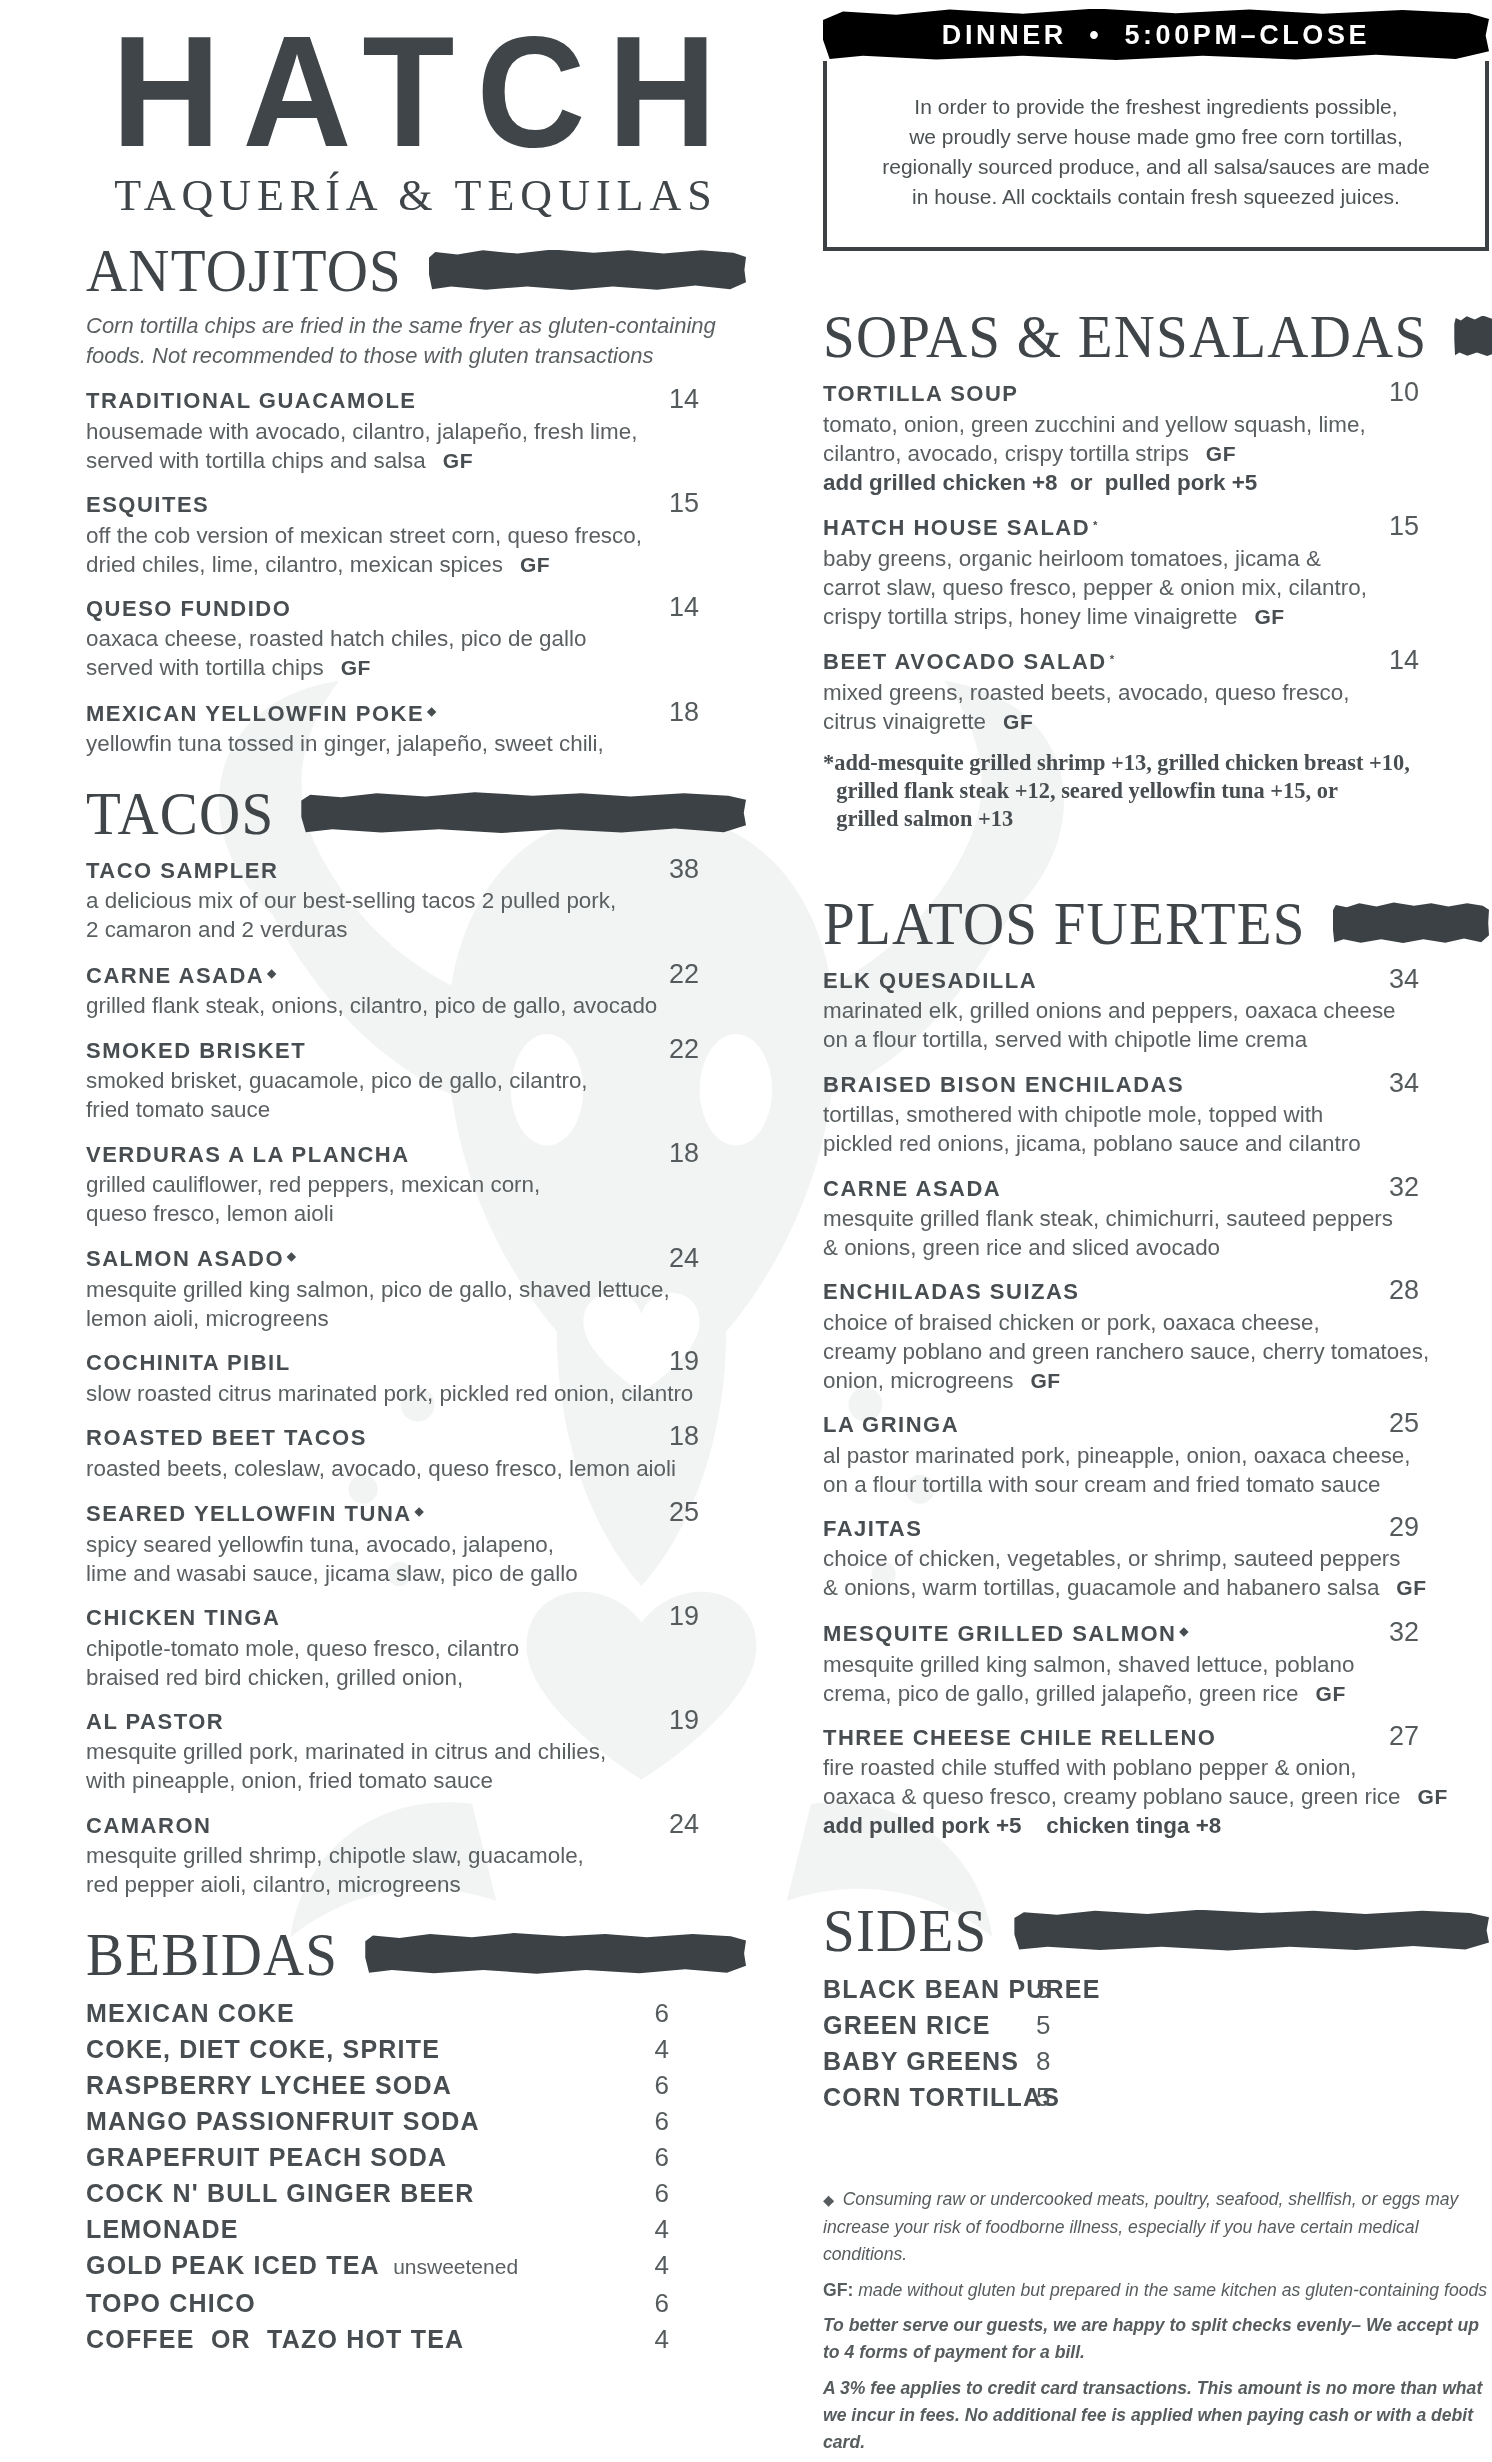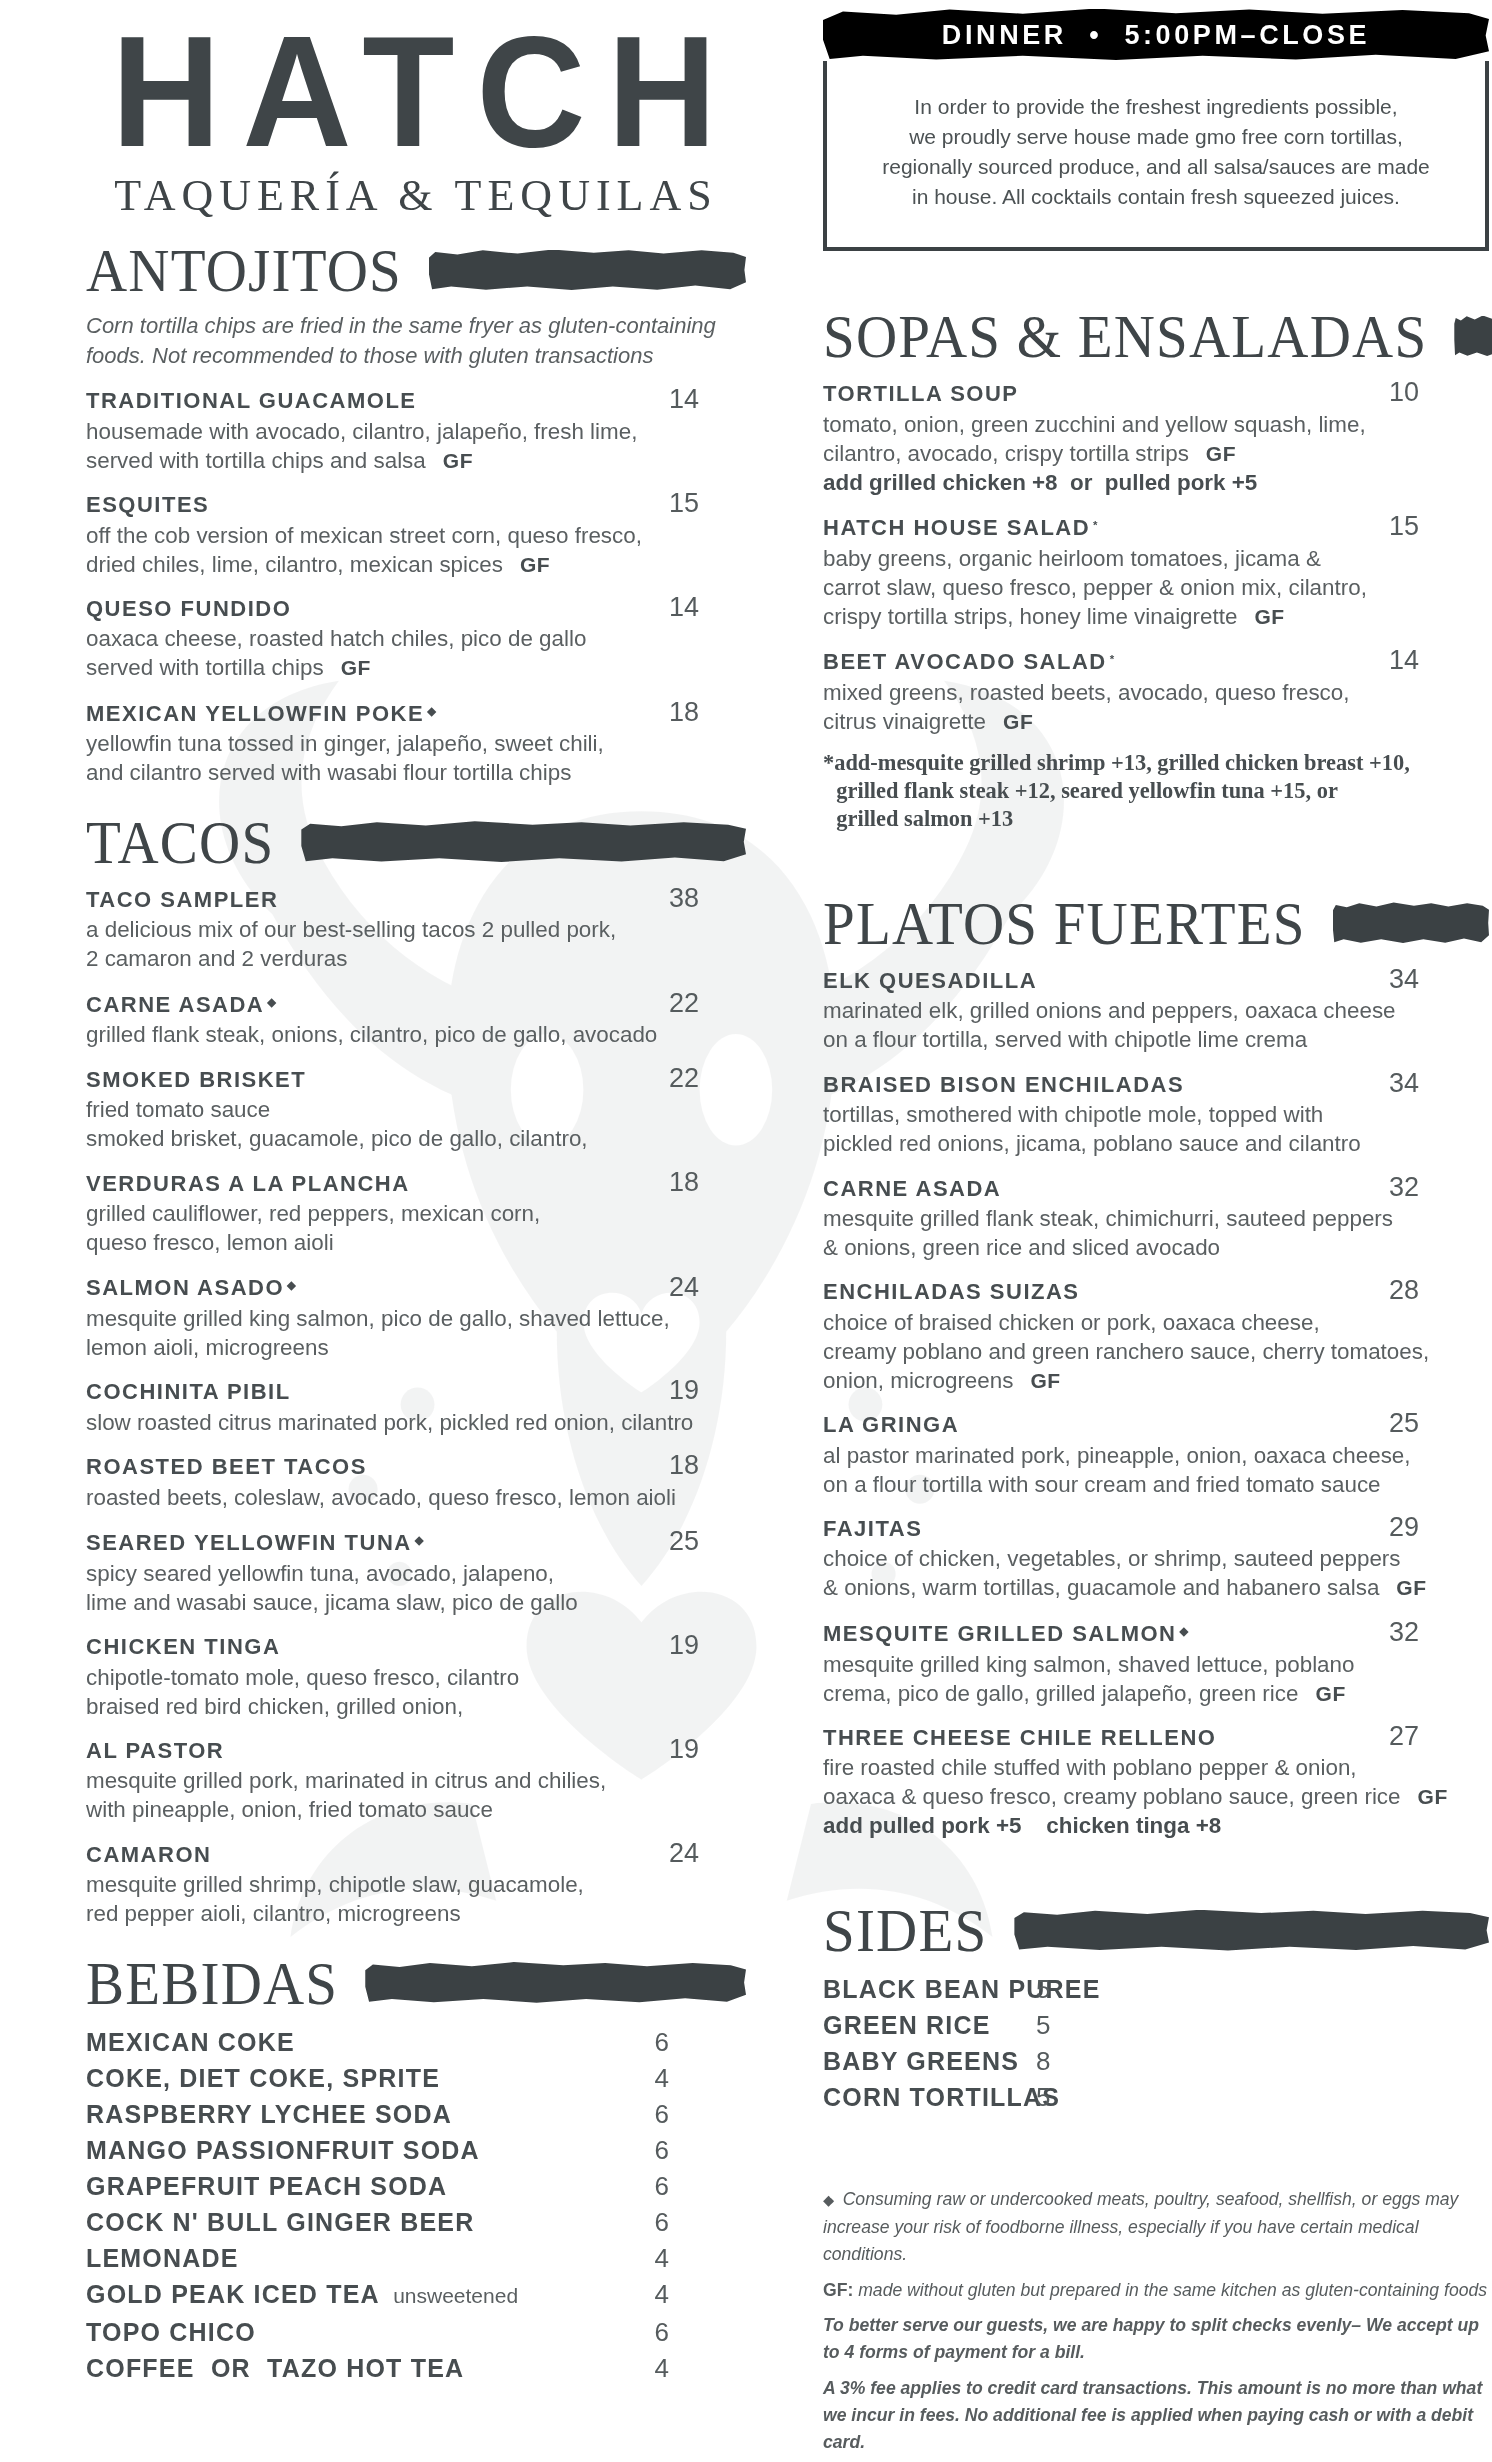--- a/index.html
+++ b/index.html
@@ -152,21 +152,20 @@
           </div>
           <div class="desc">oaxaca cheese, roasted hatch chiles, pico de gallo</div>
           <div class="desc">served with tortilla chips<span class="gf">GF</span></div>
         </div>
         <div class="item">
           <div class="item-row">
             <span class="item-name">MEXICAN YELLOWFIN POKE<sup class="marker">◆</sup></span>
             <span class="item-price">18</span>
           </div>
           <div class="desc">yellowfin tuna tossed in ginger, jalapeño, sweet chili,</div>
-          <div class="desc">and cilantro served with wasabi flour tortilla chips</div>
         </div>
       </section>
       <section class="section tacos">
         <div class="section-head">
           <h2 class="section-title">TACOS</h2>
           <div class="bar"></div>
         </div>
         <div class="item">
           <div class="item-row">
             <span class="item-name">TACO SAMPLER</span>
@@ -180,22 +179,22 @@
             <span class="item-name">CARNE ASADA<sup class="marker">◆</sup></span>
             <span class="item-price">22</span>
           </div>
           <div class="desc">grilled flank steak, onions, cilantro, pico de gallo, avocado</div>
         </div>
         <div class="item">
           <div class="item-row">
             <span class="item-name">SMOKED BRISKET</span>
             <span class="item-price">22</span>
           </div>
+          <div class="desc">smoked brisket, guacamole, pico de gallo, cilantro,</div>
           <div class="desc">fried tomato sauce</div>
-          <div class="desc">smoked brisket, guacamole, pico de gallo, cilantro,</div>
         </div>
         <div class="item">
           <div class="item-row">
             <span class="item-name">VERDURAS A LA PLANCHA</span>
             <span class="item-price">18</span>
           </div>
           <div class="desc">grilled cauliflower, red peppers, mexican corn,</div>
           <div class="desc">queso fresco, lemon aioli</div>
         </div>
         <div class="item">

